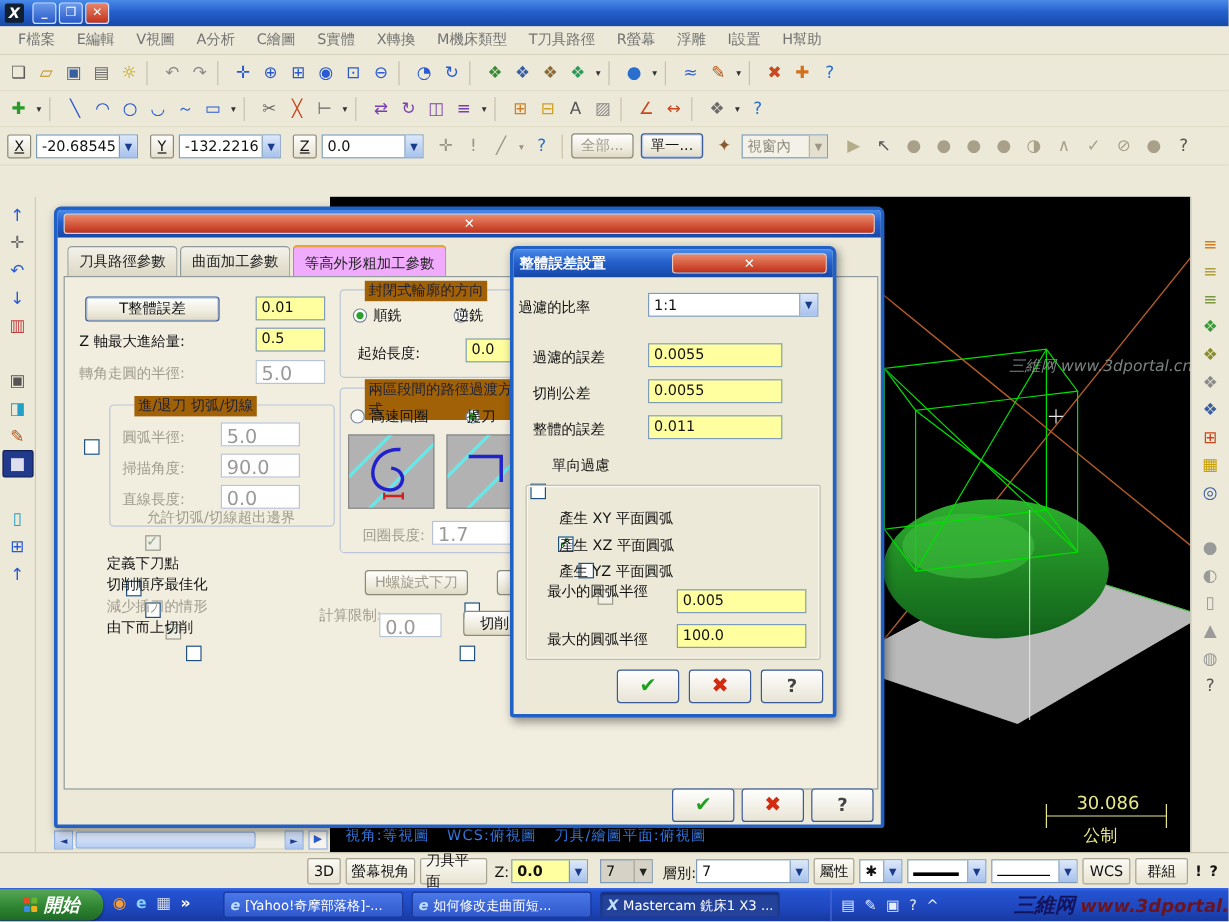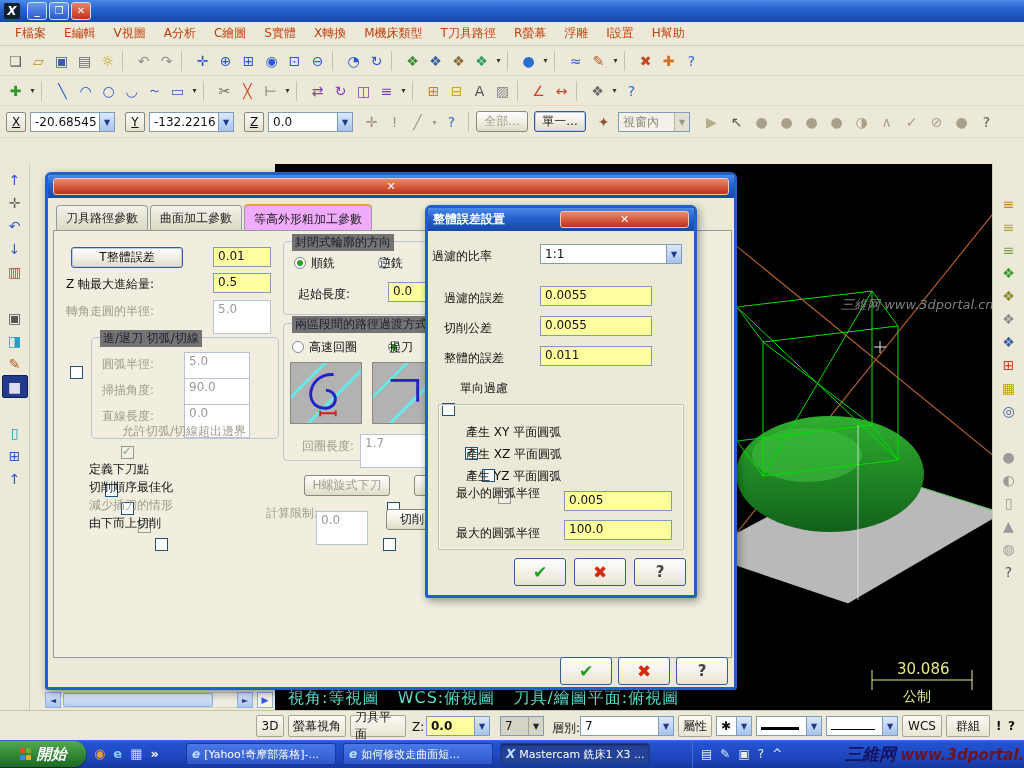--- a/index.html
+++ b/index.html
@@ -8,21 +8,21 @@
 #root{position:relative;width:1024px;height:768px;background:#ece9d8;overflow:hidden}
 .abs{position:absolute}
 
 .titlebar{left:0;top:0;width:1024px;height:22px;background:linear-gradient(180deg,#4a8ae8 0%,#2460cc 45%,#1548a8 100%);display:flex;align-items:center;color:#fff;font-weight:bold;font-size:12px;padding:0 4px}
 .tb-logo{width:16px;height:16px;background:#102030;color:#fff;font-style:italic;font-weight:bold;text-align:center;line-height:16px;margin-right:5px;border-radius:2px}
 .tb-title{flex:1;white-space:nowrap;overflow:hidden;text-shadow:1px 1px 1px #123}
 .winbtn{width:20px;height:18px;margin-left:2px;border:1px solid #cfe0ff;border-radius:3px;color:#fff;font-size:10px;line-height:16px;text-align:center;background:linear-gradient(180deg,#6a9ae8,#2a5ac8)}
 .winbtn.close{background:linear-gradient(180deg,#e8846a,#c23218)}
 
 .menubar{left:0;top:22px;width:1024px;height:24px;background:#ece9d8;border-bottom:1px solid #d4d0bc;display:flex;align-items:center;padding-left:6px}
-.menu-item{padding:17px 9px;color:#c2410c}
+.menu-item{padding:17px 9px;color:#737373}
 
 .toolbar{background:#ece9d8;display:flex;align-items:center;padding-left:4px;border-bottom:1px solid #e0dcc8}
 .tbrow1{left:0;top:46px;width:1024px;height:30px}
 .tbrow2{left:0;top:76px;width:1024px;height:30px}
 .tbrow3{left:0;top:106px;width:1024px;height:32px}
 .tbi{width:23px;height:22px;display:inline-flex;align-items:center;justify-content:center;font-size:14px;border:1px solid transparent;border-radius:2px}
 .tbi.sep{width:7px;height:20px;border:none;border-left:1px solid #c6c2ac;margin:0 3px;border-radius:0}
 .tbi.caret{width:11px;font-size:8px}
 .tbi.gap{height:10px;border:none}
 .tbi.pressed{background:#223a8c;border:1px solid #102050;color:#dde}
@@ -39,45 +39,45 @@
 .xpbtn{height:21px;border:1px solid #8a8a7a;border-radius:3px;background:linear-gradient(180deg,#fefefe,#efecdf 60%,#e0dbc6);text-align:center;display:inline-flex;align-items:center;justify-content:center;padding:0 6px}
 .xpbtn.dis{color:#a09c8c}
 .xpbtn.def{border:1px solid #3a5a9a;box-shadow:0 0 0 1px #b8cce8 inset}
 
 .statusstrip{left:0;top:138px;width:1024px;height:26px;background:#ece9d8;border-bottom:1px solid #c8c4b0}
 
 .leftstrip{left:0;top:164px;width:30px;height:546px;background:#ece9d8;border-right:1px solid #d0ccb8;padding-top:4px}
 .rightstrip{left:992px;top:164px;width:32px;height:546px;background:#ece9d8;border-left:1px solid #d0ccb8;padding-top:28px}
 .opspanel{left:30px;top:164px;width:245px;height:546px;background:#ece9d8}
 .gfx{left:275px;top:164px;width:717px;height:546px;background:#000;overflow:hidden}
-.gfx-status{position:absolute;left:13px;top:524px;color:#5eead4;font-size:16px;letter-spacing:1px;white-space:pre}
+.gfx-status{position:absolute;left:13px;top:524px;color:#3b82f6;font-size:12px;letter-spacing:1px;white-space:pre}
 .gfx-watermark{position:absolute;left:566px;top:132px;color:#9aa2a2;font-style:italic;font-size:13px;opacity:.8;white-space:nowrap}
 
 .hscroll{left:45px;top:692px;width:208px;height:16px;display:flex}
 .sbtn{width:16px;height:16px;background:linear-gradient(180deg,#dce8fa,#aac4ee);border:1px solid #8cb0e8;color:#1a3a8a;font-size:8px;display:flex;align-items:center;justify-content:center}
 .strack{flex:1;background:#f0eee2;border-top:1px solid #d8d4c0;border-bottom:1px solid #d8d4c0;position:relative}
 .sthumb{position:absolute;left:2px;top:0;width:150px;height:14px;background:linear-gradient(180deg,#e6eefc,#b8cef2);border:1px solid #8cb0e8;border-radius:2px}
 .expandbtn{left:257px;top:692px;width:16px;height:16px;background:#f6f4ec;border:1px solid #8cb0e8;color:#2a5ad0;font-size:9px;text-align:center;line-height:14px}
 
 .dlg{border:3px solid #2160c4;border-radius:6px 6px 3px 3px;background:#ece9d8;box-shadow:2px 3px 8px rgba(0,0,0,.4)}
 .dlg-title{height:23px;background:linear-gradient(180deg,#4a8ae8 0%,#2460cc 45%,#1548a8 100%);color:#fff;font-weight:bold;display:flex;align-items:center;padding:0 5px;border-radius:3px 3px 0 0}
 .dlg-title span{flex:1}
 .dlg-close{width:19px;height:17px;border:1px solid #f0c8b8;border-radius:3px;background:linear-gradient(180deg,#ea8a6a,#c03018);color:#fff;font-size:11px;font-weight:bold;text-align:center;line-height:15px}
 .maindlg{left:45px;top:172px;width:692px;height:518px}
 .subdlg{left:425px;top:205px;width:272px;height:393px;z-index:30}
 .tabs{left:8px;top:30px;display:flex;align-items:flex-end}
 .tab{border:1px solid #919b9c;border-bottom:none;border-radius:4px 4px 0 0;background:linear-gradient(180deg,#f4f2ea,#dcd8c4);padding:4px 9px 3px;margin-right:2px;color:#222}
 .tab.active{background:#f0abfc;border-top:2px solid #e8a33d;padding-top:5px;position:relative;top:1px}
 .pane{left:5px;top:56px;width:679px;height:424px;border:1px solid #919b9c;background:#f1eee0}
 .grp{border:1px solid #bcc6d8;border-radius:4px;position:absolute}
-.grp>.gtitle{position:absolute;top:-8px;left:8px;background:#737373;padding:0 3px;color:#223}
+.grp>.gtitle{position:absolute;top:-8px;left:20px;background:#a16207;padding:0 3px;color:#223}
 .lbl{white-space:nowrap}
 .dislbl{color:#a09c8c}
 .yf{background:#ffffa0;border:1px solid #7f9db9;height:20px;padding:1px 4px;font-size:12px}
-.df{background:#fff;border:1px solid #b8c4d4;height:34px;padding:1px 4px;font-size:12px;color:#9a9a9a}
+.df{background:#fff;border:1px solid #b8c4d4;height:20px;padding:1px 4px;font-size:16px;color:#9a9a9a}
 .cb{width:13px;height:13px;border:1px solid #1c5180;background:#fff;display:inline-block;position:relative;vertical-align:-2px}
 .cb.checked:after{content:"✓";position:absolute;left:0;top:-3px;color:#21a121;font-weight:bold;font-size:12px}
 .cb.dis{border-color:#9a9a8a;background:#f0efe6}
 .cb.dis.checked:after{color:#8aa88a}
 .radio{width:12px;height:12px;border:1px solid #7a8a9a;border-radius:50%;background:#fff;display:inline-block;position:relative;vertical-align:-2px}
 .radio.sel:after{content:"";position:absolute;left:2px;top:2px;width:6px;height:6px;border-radius:50%;background:#2ba12b}
 .thumbimg{width:72px;height:62px;background:#b2b2b2;border:1px solid #888}
 .bigbtn{width:52px;height:28px;border:1px solid #3a5a9a;border-radius:3px;background:linear-gradient(180deg,#fefefe,#e8e4d4);display:flex;align-items:center;justify-content:center;font-size:17px;font-weight:bold}
 .ok{color:#1fa01f}.no{color:#d42a10}.hq{color:#444;font-size:15px}
 .etched{border:1px solid #c2bead;border-radius:2px;box-shadow:0 0 0 1px #fbfaf4 inset}

